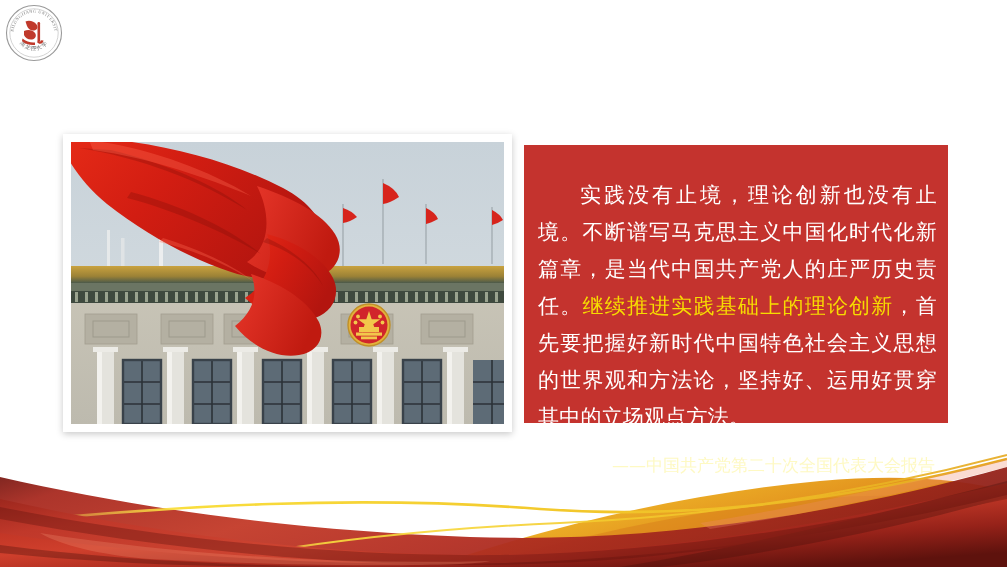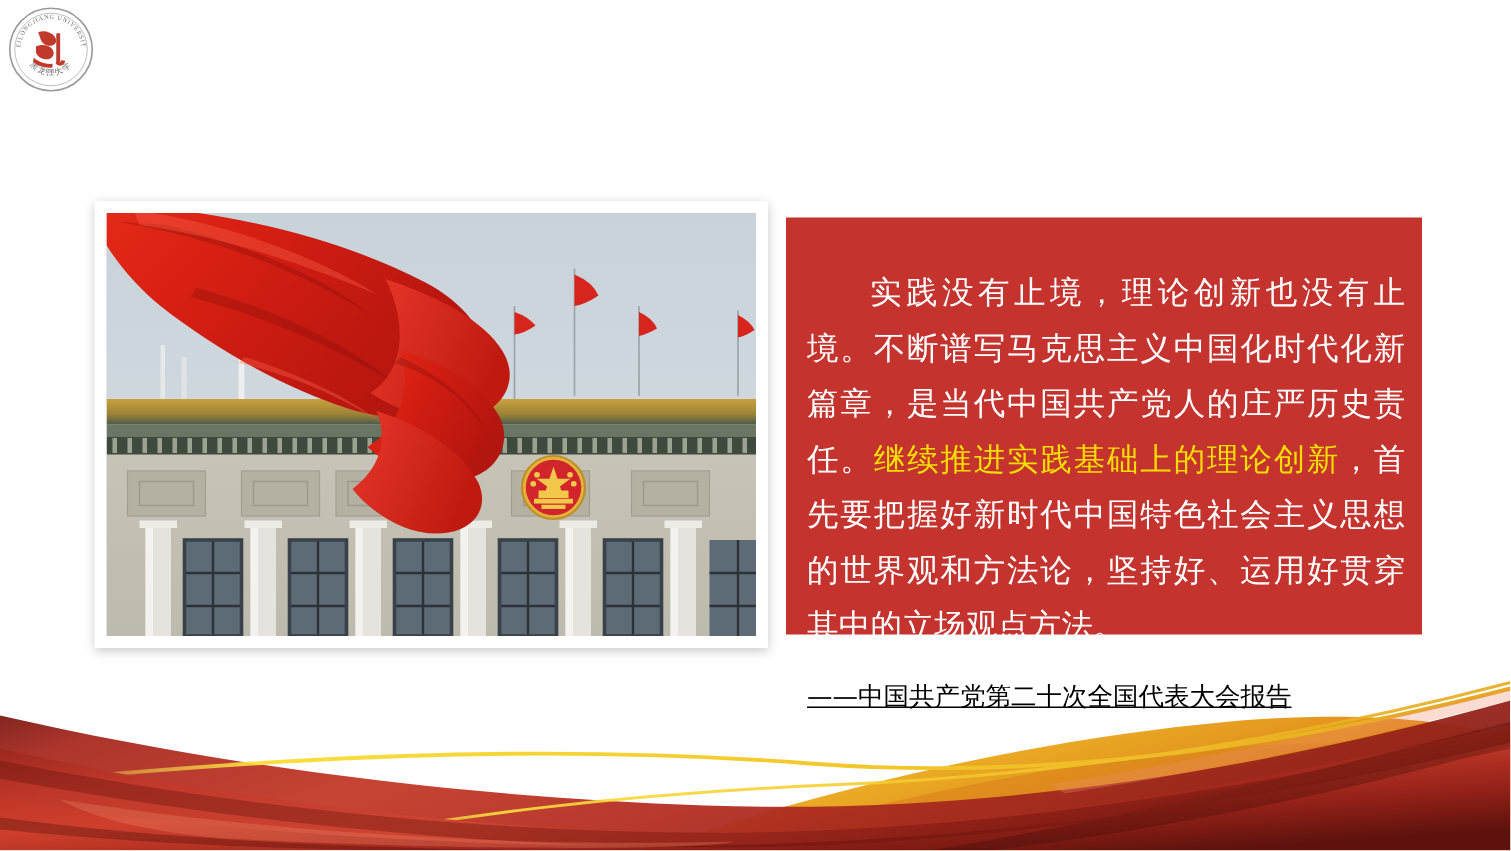--- a/index.html
+++ b/index.html
@@ -40,27 +40,26 @@
     line-height:37px;
     letter-spacing:.2px;
     text-indent:42px;
     text-align:justify;
     text-justify:inter-ideograph;
     font-family:"DejaVu Sans","Liberation Sans",sans-serif;
   }
   .hl{color:#f7dc00;}
   .attribution{
     margin:18px 0 0 0;
-    color:#000000;
+    color:#fef9c3;
     font-size:17px;
     line-height:22px;
-    text-align:left;
+    text-align:right;
     padding-right:2px;
     font-family:"DejaVu Sans","Liberation Sans",sans-serif;
-    text-decoration:underline;
   }
 
   
   .ribbon{position:absolute;left:0;bottom:0;width:1007px;height:130px;}
   .ribbon svg{display:block;width:1007px;height:130px;}
 </style>
 </head>
 <body>
 
 <div class="slide">

